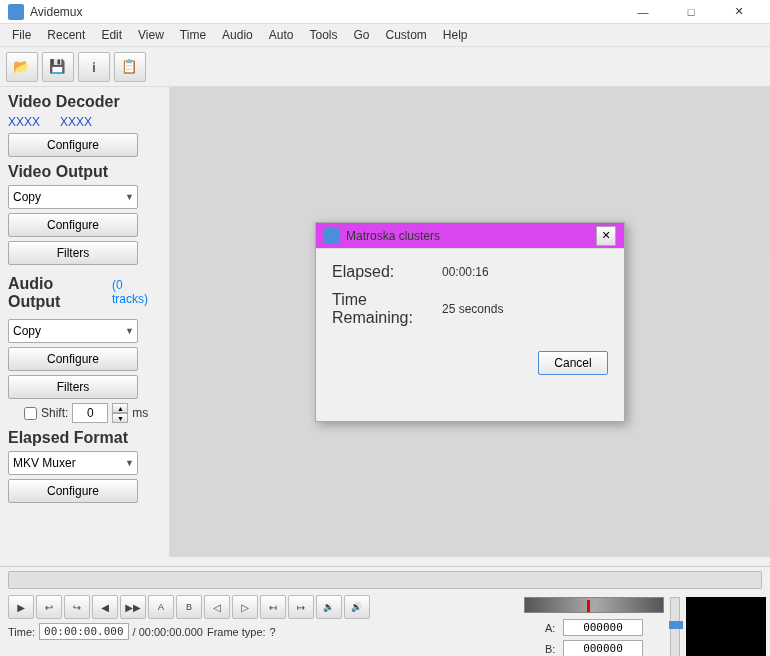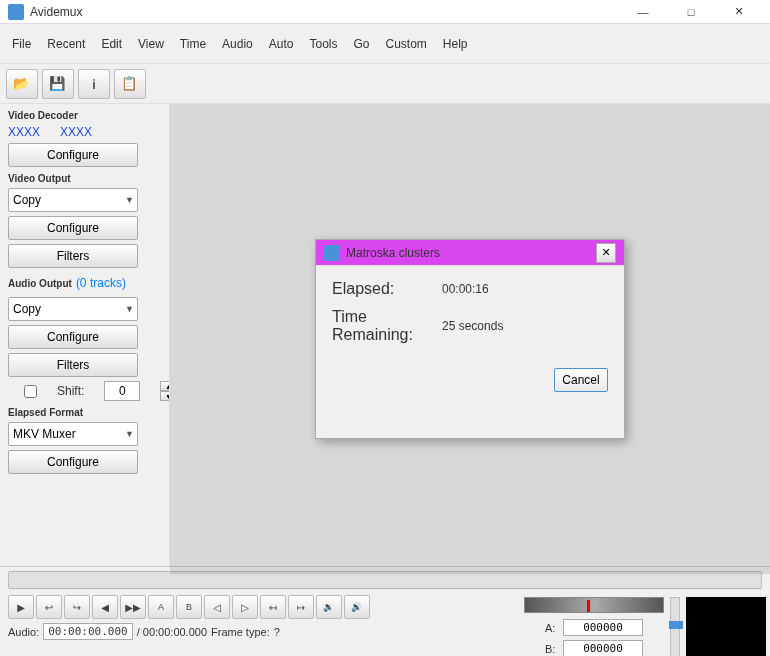--- a/index.html
+++ b/index.html
@@ -46,21 +46,21 @@
       cursor: pointer;
       display: flex;
       align-items: center;
       justify-content: center;
       font-size: 11px;
       color: #333;
     }
     
     .menu-bar {
       background: #f0f0f0;
-      height: 40px;
+      height: 23px;
       display: flex;
       align-items: center;
       padding: 0 4px;
       border-bottom: 1px solid #ddd;
     }
     .menu-item {
       padding: 2px 8px;
       cursor: pointer;
       color: #333;
       font-size: 12px;
@@ -96,21 +96,21 @@
     .left-panel {
       width: 170px;
       background: #f0f0f0;
       padding: 6px 8px;
       border-right: 1px solid #ddd;
       overflow-y: auto;
       flex-shrink: 0;
     }
     .section-title {
       font-weight: bold;
-      font-size: 10px;
+      font-size: 16px;
       color: #333;
       margin-bottom: 4px;
       margin-top: 6px;
     }
     .section-title.first { margin-top: 0; }
     .decoder-row {
       display: flex;
       gap: 20px;
       margin-bottom: 4px;
     }
@@ -160,21 +160,21 @@
       gap: 4px;
       margin-bottom: 4px;
     }
     .audio-tracks {
       color: #0080ff;
       font-size: 12px;
     }
     .shift-row {
       display: flex;
       align-items: center;
-      gap: 20px;
+      gap: 4px;
       margin-top: 4px;
       padding-left: 16px;
     }
     .shift-checkbox {
       width: 13px;
       height: 13px;
     }
     .shift-label { font-size: 12px; color: #333; }
     .shift-input {
       width: 36px;
@@ -407,21 +407,21 @@
       transform: translateY(-50%);
       font-size: 12px;
       color: #333;
     }
     .dialog-footer {
       display: flex;
       justify-content: flex-end;
       padding: 0 16px 14px 16px;
     }
     .btn-cancel {
-      width: 54px;
+      width: 70px;
       height: 24px;
       border: 1px solid #4a90d9;
       background: linear-gradient(to bottom, #fff, #e8e8e8);
       cursor: pointer;
       font-size: 12px;
       border-radius: 2px;
     }
 
     
     .format-section { margin-top: 6px; }
@@ -593,21 +593,21 @@
         <button class="ctrl-btn" style="font-size:9px;">A</button>
         <button class="ctrl-btn" style="font-size:9px;">B</button>
         <button class="ctrl-btn">◁</button>
         <button class="ctrl-btn">▷</button>
         <button class="ctrl-btn">↤</button>
         <button class="ctrl-btn">↦</button>
         <button class="ctrl-btn" style="font-size:9px;">🔉</button>
         <button class="ctrl-btn" style="font-size:9px;">🔊</button>
       </div>
       <div class="time-display">
-        <span>Audio:</span>
+        <span>Time:</span>
         <span class="time-box">00:00:00.000</span>
         <span>/ 00:00:00.000</span>
         <span>Frame type:</span>
         <span>?</span>
       </div>
     </div>
 
     <div style="display:flex; flex-direction:row; align-items:flex-start; padding:4px; gap:4px;">
 
       <div style="display:flex; flex-direction:column; align-items:center;">

